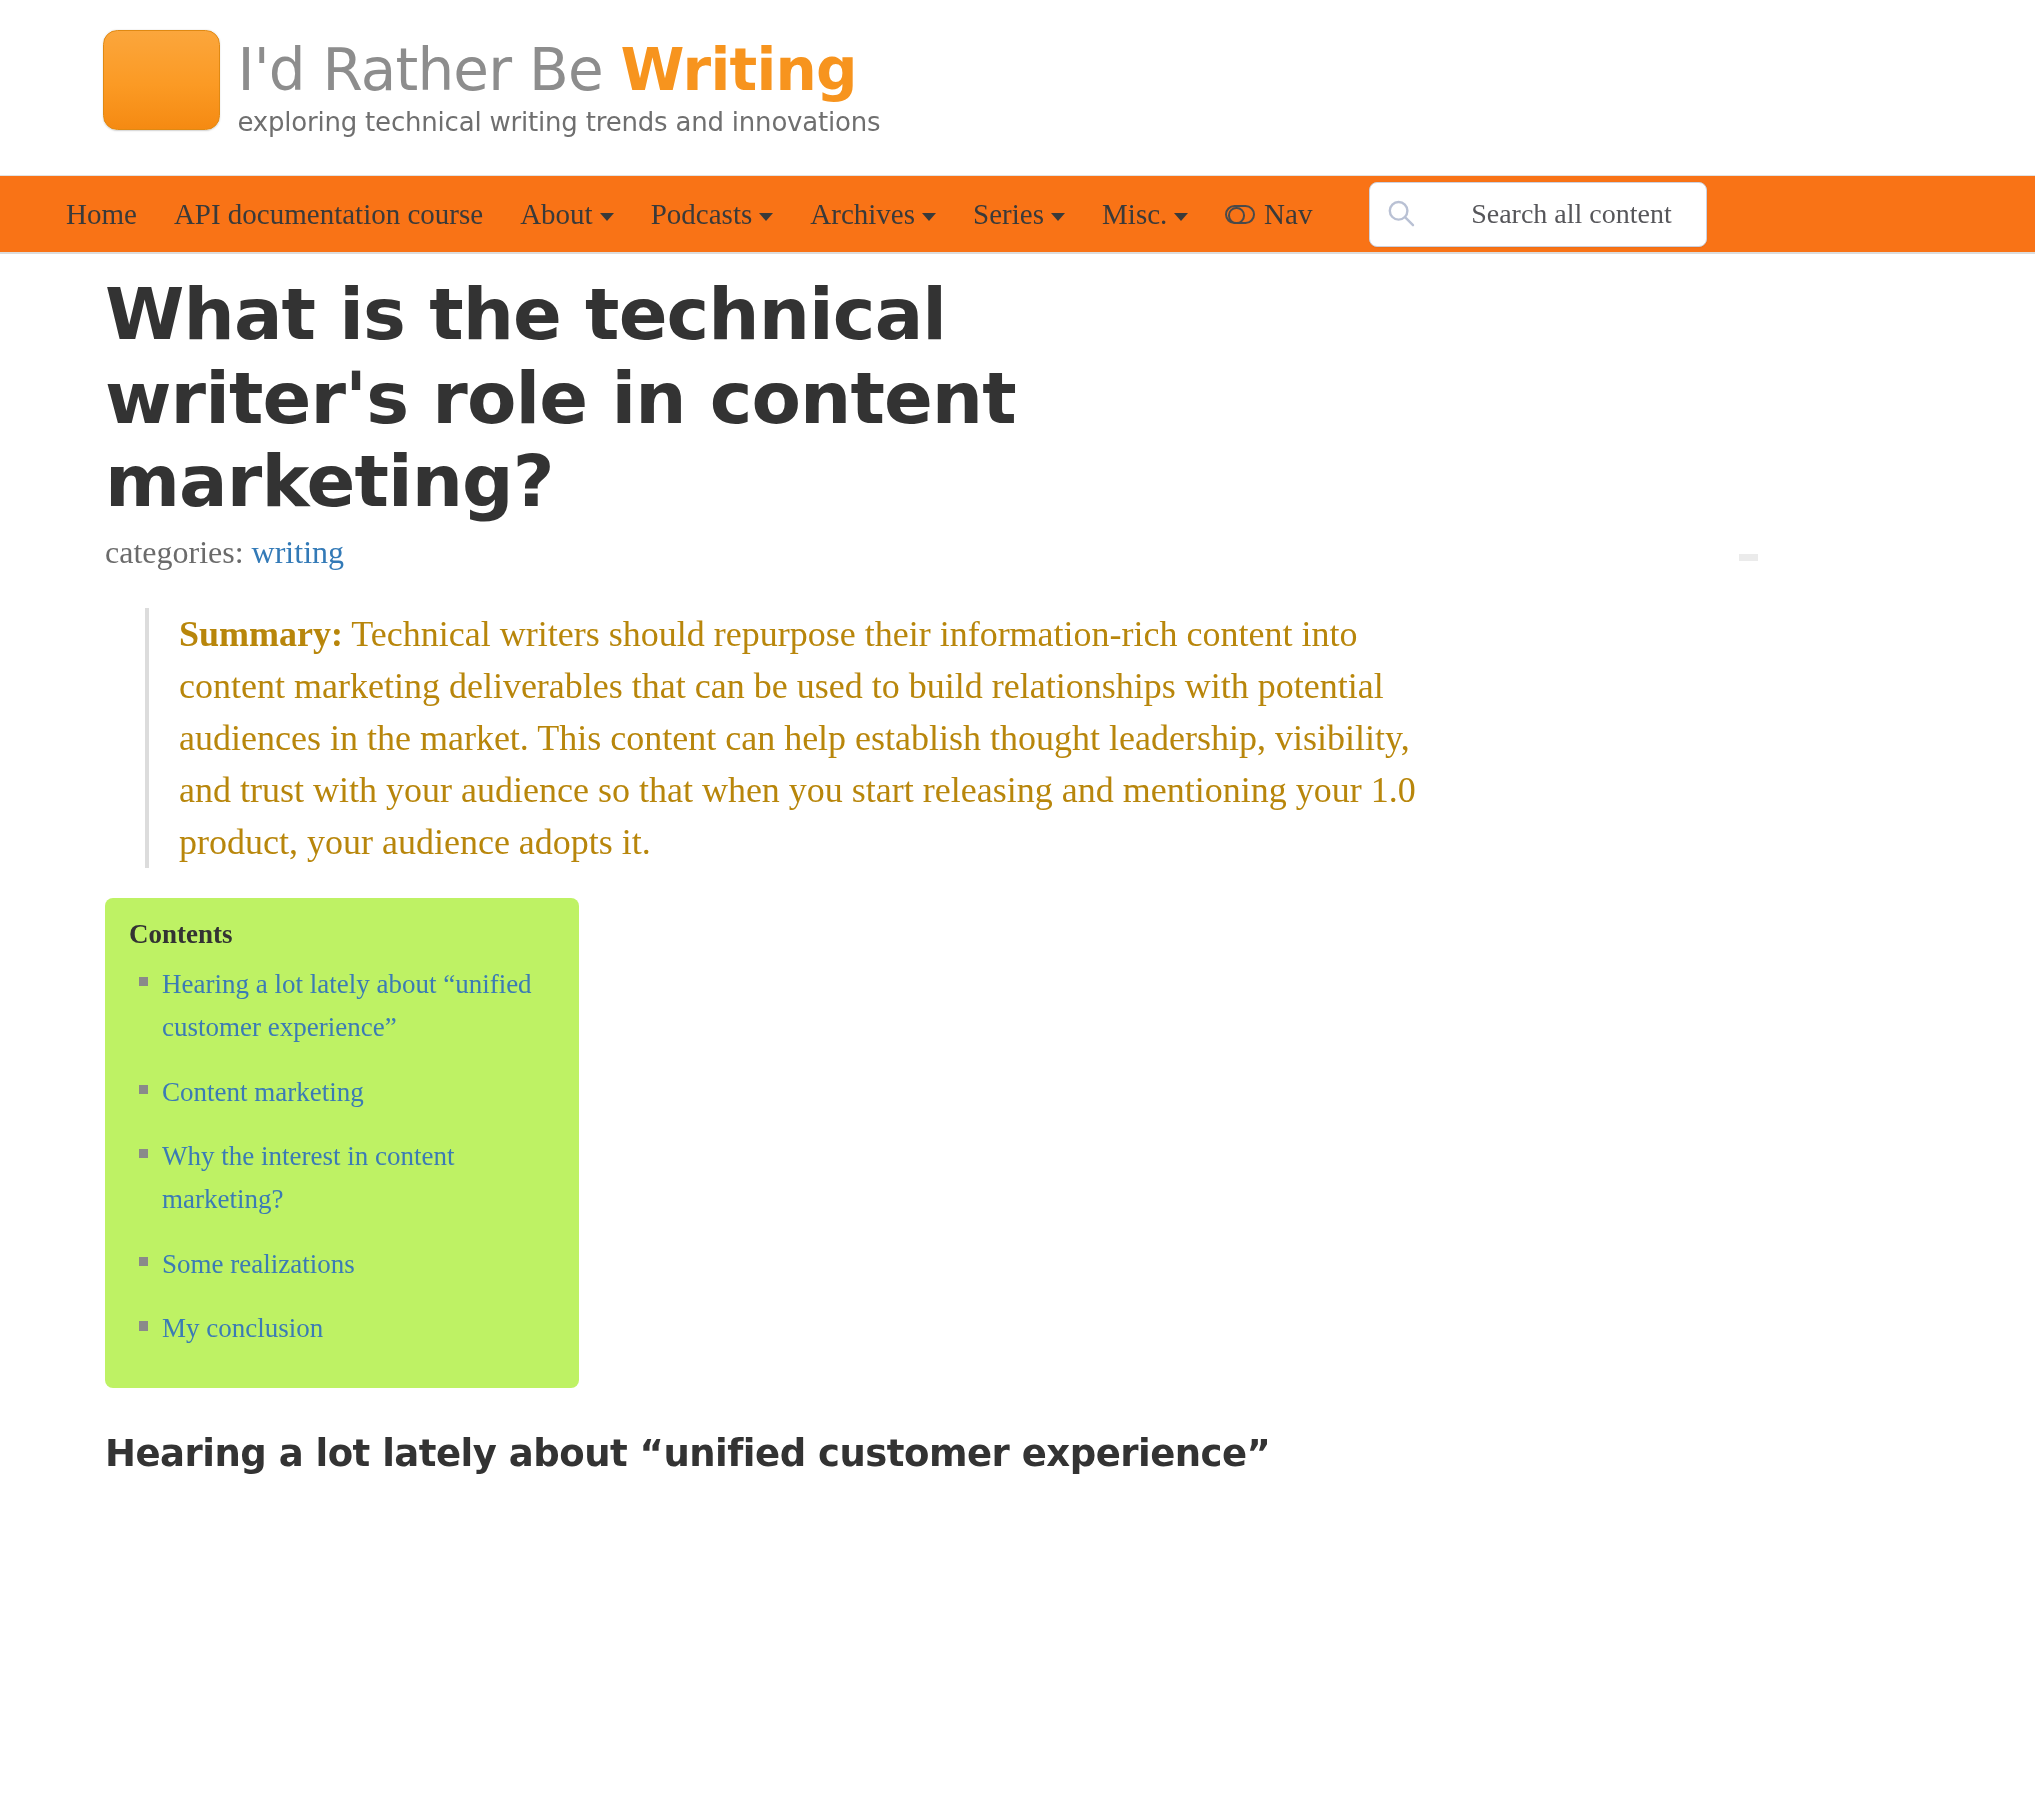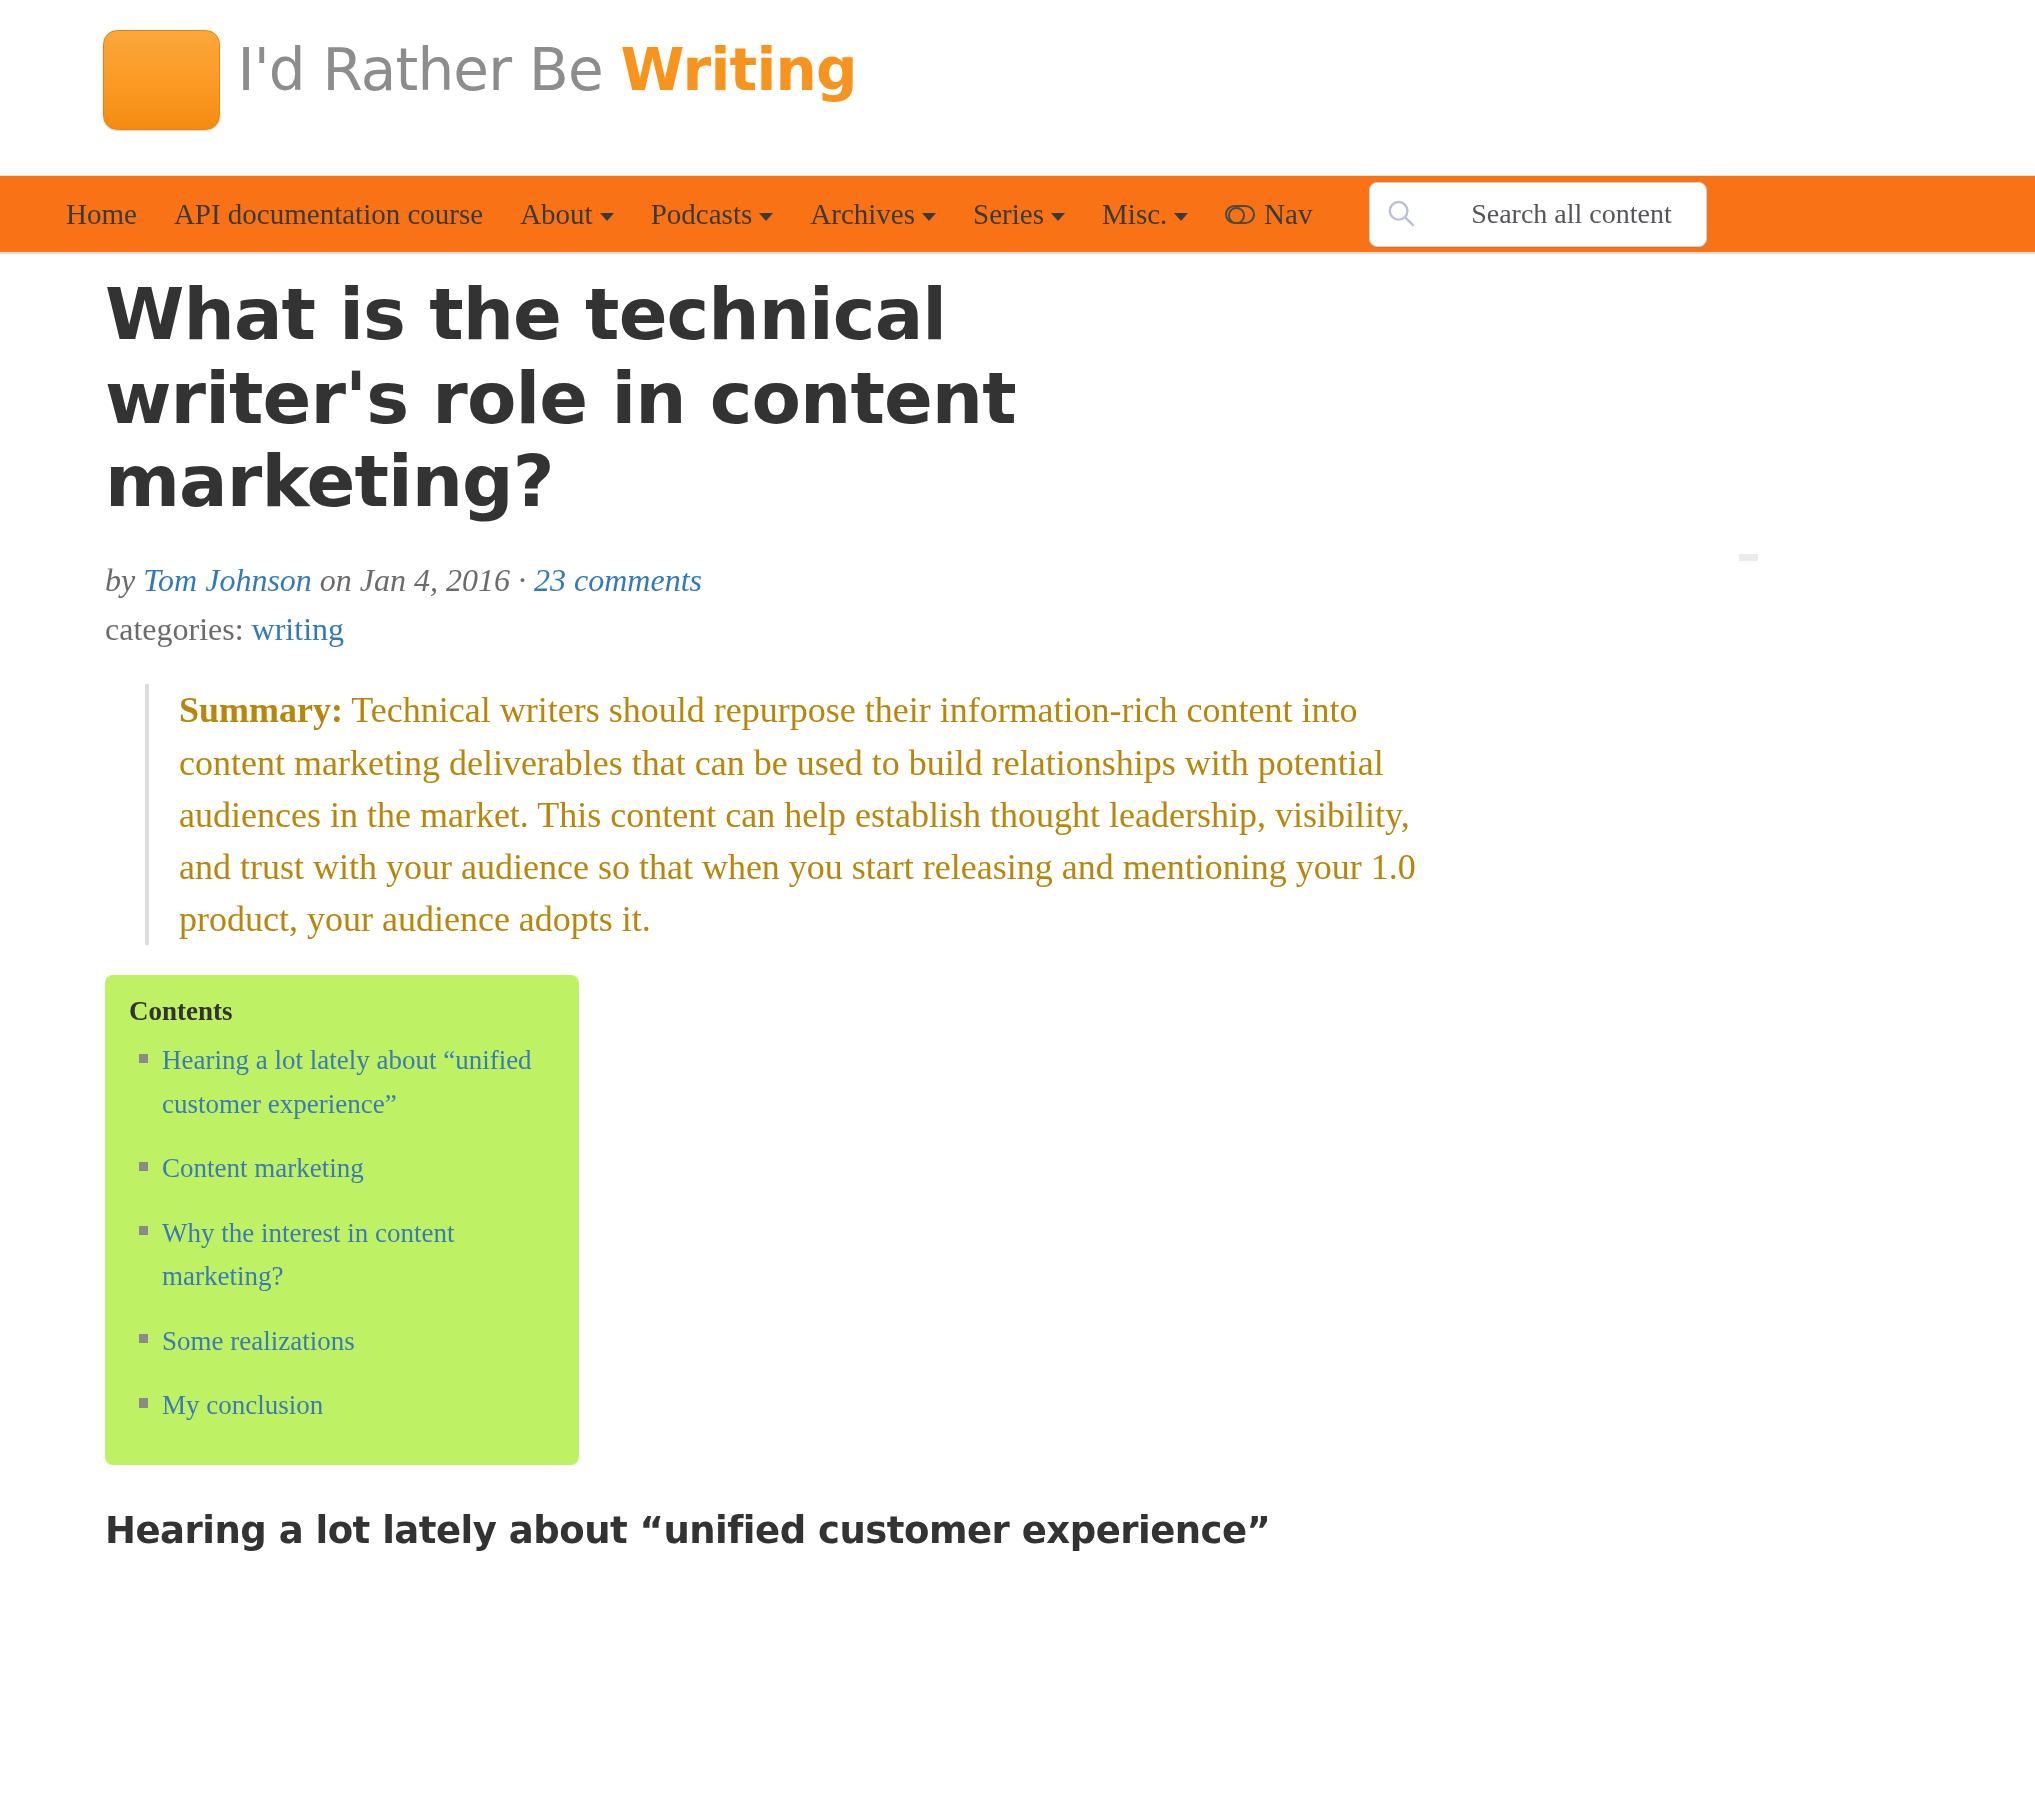--- a/index.html
+++ b/index.html
@@ -236,20 +236,21 @@
   }
 </style>
 </head>
 <body>
 
 <header class="site-header">
   <div class="logo-wrap">
     <div class="logo-mark"></div>
     <div class="logo-text">
       <div class="logo-title"><span class="lt-gray">I'd Rather Be </span><span class="lt-orange">Writing</span></div>
+      <div class="logo-tagline">exploring technical writing trends and innovations</div>
     </div>
   </div>
 </header>
 
 <nav class="navbar">
   <a class="nav-item" href="#">
       <span>Home</span>
     </a>
   <a class="nav-item" href="#">
       <span>API documentation course</span>
@@ -287,23 +288,20 @@
     <input class="search-input" type="text" placeholder="Search all content" style="">
   </div>
 </nav>
 
 <main class="page">
 
   <div class="sidebar-stub"></div>
 
   <h1 class="post-title">What is the technical writer's role in content marketing?</h1>
 
-  <div class="byline">
-    <span>by </span><a href="#">Tom Johnson</a><span> on Jan 4, 2016 · </span><a href="#">23 comments</a>
-  </div>
 
   <div class="cats">
     <span>categories: </span><a href="#">writing</a>
   </div>
 
   <blockquote class="summary-block">
     <p class="summary-text"><b>Summary:</b><span> Technical writers should repurpose their information-rich content into content marketing deliverables that can be used to build relationships with potential audiences in the market. This content can help establish thought leadership, visibility, and trust with your audience so that when you start releasing and mentioning your 1.0 product, your audience adopts it.</span></p>
   </blockquote>
 
   <div class="toc">

